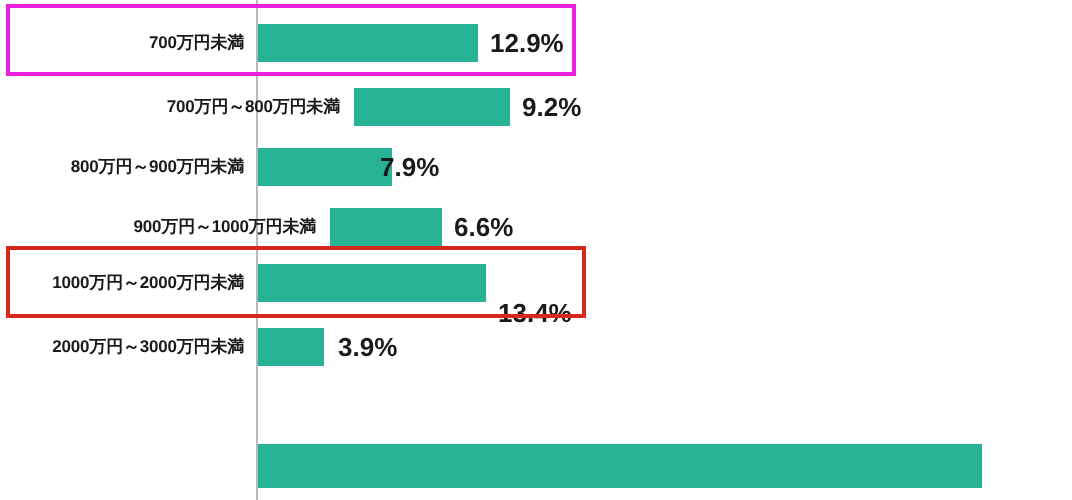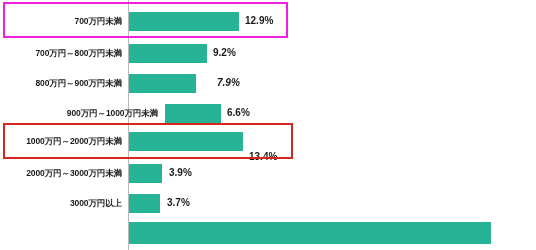--- a/index.html
+++ b/index.html
@@ -38,21 +38,21 @@
     line-height:1;
   }
   .bar{
     position:absolute;
     left:129px;
     height:19px;
     background:#26b396;
   }
   .val-label{
     position:absolute;
-    font-size:10px;
+    font-size:13px;
     font-weight:bold;
     color:#1a1a1a;
     white-space:nowrap;
     line-height:1;
   }
 
   
   .hl-box{
     position:absolute;
     box-sizing:border-box;
@@ -88,55 +88,50 @@
 <div id="chart-root">
 
   <div class="axis-line"></div>
 
   <div class="row" style="top:8px;">
     <div class="cat-label">700万円未満</div>
     <div class="bar" style="width:110px;"></div>
     <div class="val-label" style="left:245px;">12.9%</div>
   </div>
 
-  <div class="row" style="top:40px;">
+  <div class="row" style="top:40px;margin-left:48px;">
     <div class="cat-label">700万円～800万円未満</div>
     <div class="bar" style="width:78px;"></div>
     <div class="val-label" style="left:213px;">9.2%</div>
   </div>
 
   <div class="row" style="top:70px;">
     <div class="cat-label">800万円～900万円未満</div>
     <div class="bar" style="width:67px;"></div>
-    <div class="val-label" style="left:217px;font-style:italic;">7.9%</div>
+    <div class="val-label" style="left:190px;">7.9%</div>
   </div>
 
   <div class="row" style="top:100px;margin-left:36px;">
     <div class="cat-label">900万円～1000万円未満</div>
     <div class="bar" style="width:56px;"></div>
     <div class="val-label" style="left:191px;">6.6%</div>
   </div>
 
   <div class="row" style="top:128px;">
     <div class="cat-label">1000万円～2000万円未満</div>
     <div class="bar" style="width:114px;"></div>
     <div class="val-label" style="left:249px;margin-top:31px;">13.4%</div>
   </div>
 
   <div class="row" style="top:160px;">
     <div class="cat-label">2000万円～3000万円未満</div>
     <div class="bar" style="width:33px;"></div>
     <div class="val-label" style="left:169px;">3.9%</div>
   </div>
 
-  <div class="row" style="top:190px;">
-    <div class="cat-label">3000万円以上</div>
-    <div class="bar" style="width:31px;"></div>
-    <div class="val-label" style="left:167px;">3.7%</div>
-  </div>
 
   <div class="row" style="top:220px;">
     <div class="bar" style="width:362px;height:22px;"></div>
     <div class="val-label" style="left:497px;margin-left:44px;">42.4%</div>
   </div>
 
   <div class="hl-box hl-magenta" style="left:3px;top:2px;width:285px;height:36px;"></div>
   <div class="hl-box hl-red" style="left:3px;top:123px;width:290px;height:36px;"></div>
 
 

